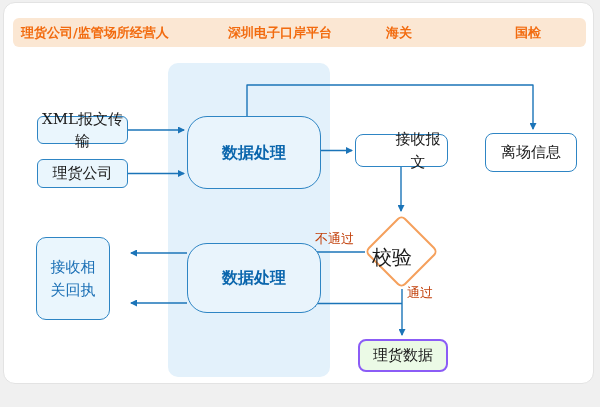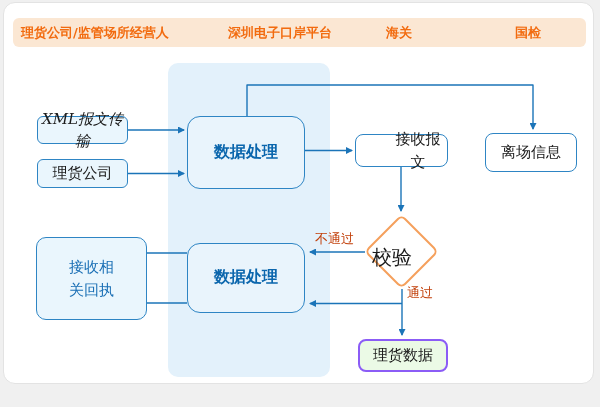--- a/index.html
+++ b/index.html
@@ -27,26 +27,26 @@
     background:#e3f1fb;border-radius:10px;
   }
   .edges{position:absolute;left:0;top:0;width:600px;height:407px;pointer-events:none;}
   .node{
     position:absolute;box-sizing:border-box;
     display:flex;align-items:center;justify-content:center;text-align:center;
     font-family:"DejaVu Serif",serif;font-size:15px;color:#1a1a1a;
     border:1.5px solid #2e85c4;background:#eaf6fd;border-radius:8px;
     line-height:1.5;
   }
-  .node-xml{left:37px;top:116px;width:91px;height:28px;border-radius:6px;font-style:italic;}
+  .node-xml{left:37px;top:116px;width:91px;height:28px;border-radius:6px;}
   .node-page{left:37px;top:159px;width:91px;height:29px;border-radius:6px;}
-  .node-receipt{left:36px;top:237px;width:111px;height:83px;border-radius:10px;color:#1a6fb5;}
+  .node-receipt{left:36px;top:237px;width:74px;height:83px;border-radius:10px;color:#1a6fb5;}
   .node-receipt .wrap{width:48px;}
-  .node-dp{left:187px;width:118px;background:#e9f4fc;border-radius:13px;
-    font-family:Liberation Mono, monospace;font-weight:bold;font-size:16px;color:#0b66ad;}
+  .node-dp{left:187px;width:134px;background:#e9f4fc;border-radius:20px;
+    font-family:Liberation Sans, sans-serif;font-weight:bold;font-size:16px;color:#0b66ad;}
   .node-dp1{top:116px;height:73px;}
   .node-dp2{top:243px;height:70px;}
   .node-recvmsg{left:355px;top:134px;width:93px;height:33px;background:#ffffff;padding-left:33px;}
   .node-exit{left:485px;top:133px;width:92px;height:39px;background:#ffffff;}
   .diamond-shape{
     position:absolute;left:375px;top:225px;width:53px;height:53px;
     transform:rotate(45deg);box-sizing:border-box;
     background:#ffffff;border:2px solid #f5a05c;border-radius:6px;
   }
   .diamond-label{

